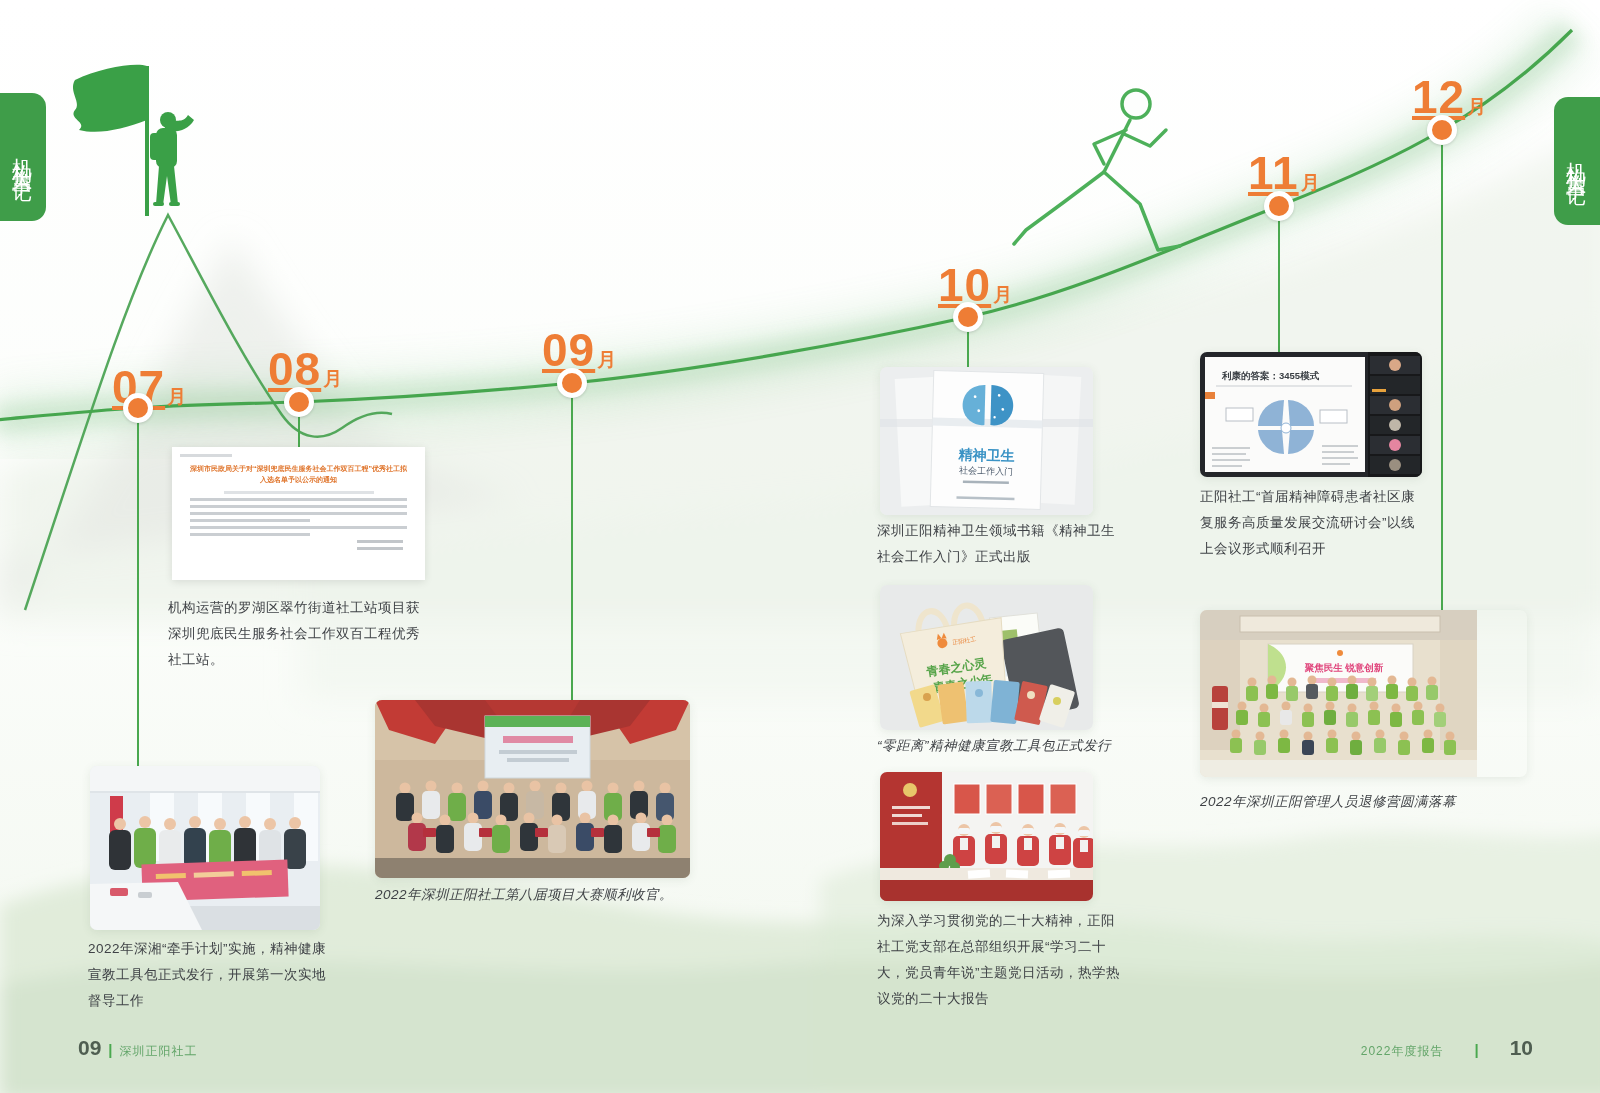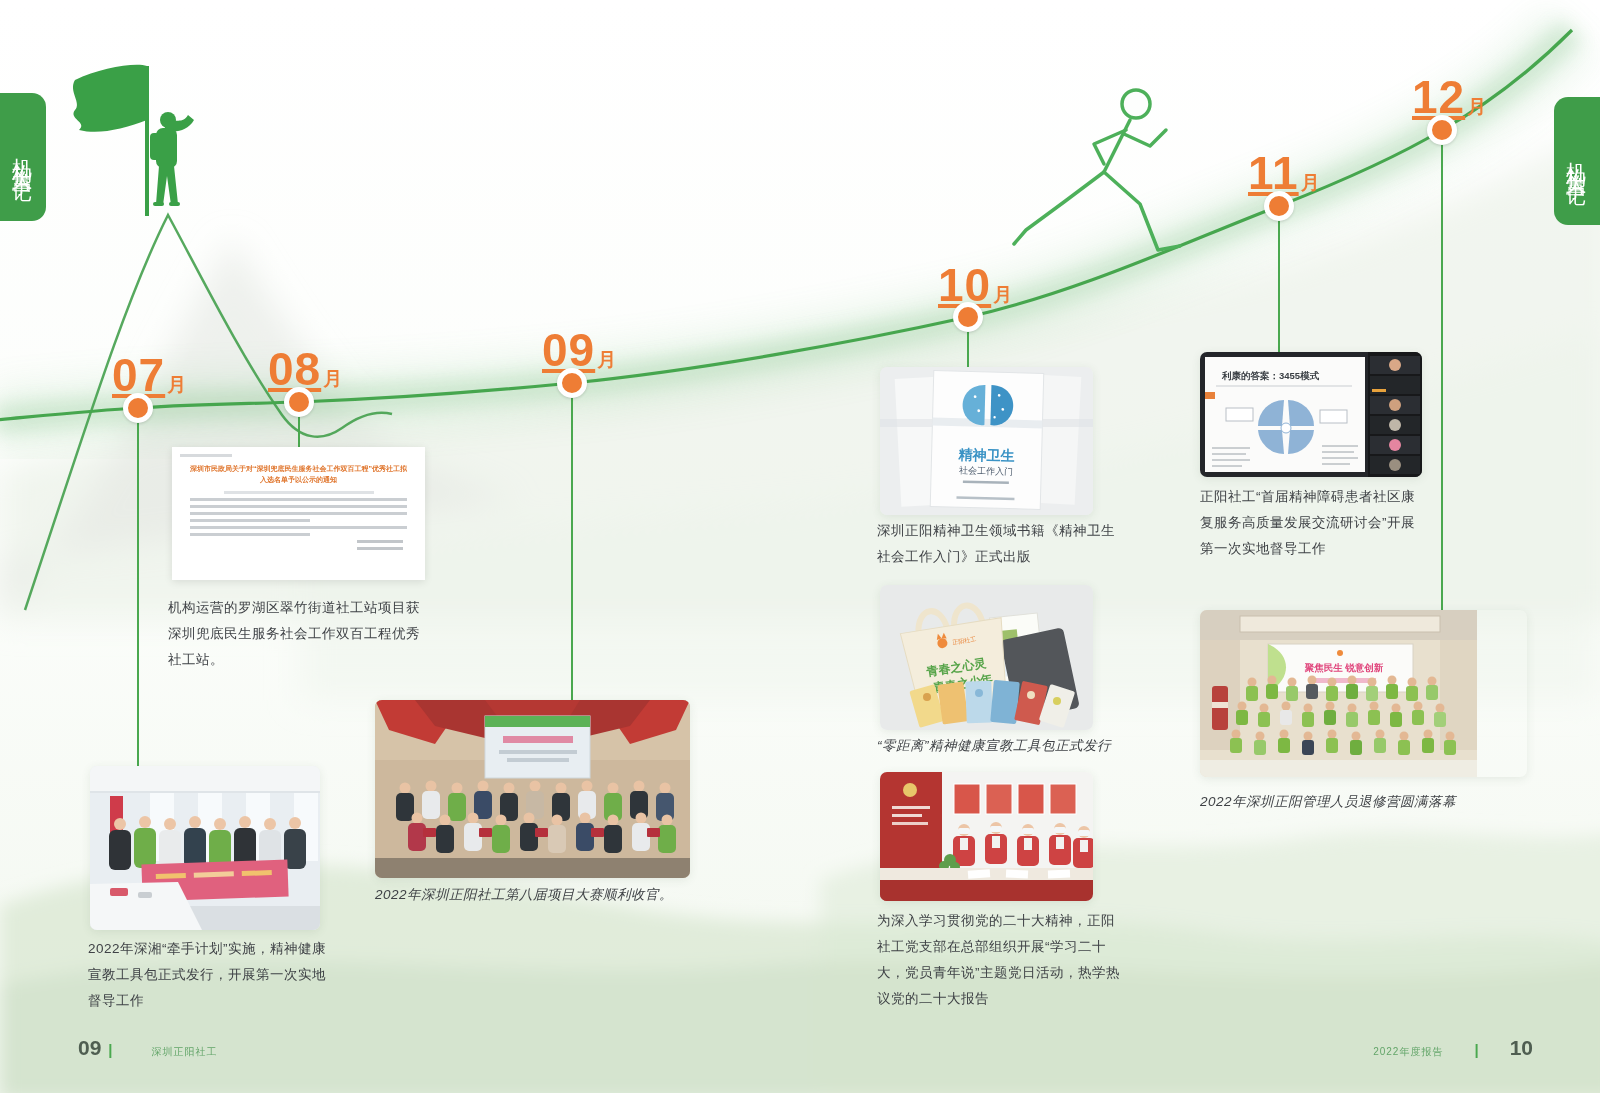--- a/index.html
+++ b/index.html
@@ -23,21 +23,21 @@
   .stem{position:absolute;width:2px;background:#4aa84f;transform:translateX(-50%);z-index:2;}
   .photo{position:absolute;z-index:2;overflow:hidden;border-radius:7px;
          box-shadow:0 2px 10px rgba(60,90,60,.10);}
   .photo svg{position:absolute;left:0;top:0;display:block;}
   .caption{position:absolute;z-index:2;font-size:13.5px;line-height:26px;color:#3f4246;
            letter-spacing:.5px;}
   .nowrap{white-space:nowrap;font-style:italic;}
   .footer{position:absolute;z-index:3;top:1036px;display:flex;align-items:baseline;}
   .footer .pageno{font-size:21px;font-weight:bold;color:#4f5e51;}
   .footer .sep{color:#4aa84f;font-size:15px;margin:0 7px;font-weight:bold;}
-  .footer .flabel{font-size:10px;color:#63a569;letter-spacing:1px;margin-left:32px;}
+  .footer .flabel{font-size:12px;color:#63a569;letter-spacing:1px;}
   .footer-left{left:78px;}
   .footer-right{right:67px;gap:24px;}
   
   .doc{position:absolute;left:172px;top:447px;width:253px;height:133px;z-index:2;
        background:#fff;box-shadow:0 2px 8px rgba(0,0,0,.10);}
   .doc-crumb{height:3px;background:#d7dadd;width:52px;margin:7px 0 0 8px;}
   .doc-title{font-size:7px;line-height:1.6;color:#e0762e;text-align:center;
              margin:6px 16px 0 16px;font-weight:bold;}
   .doc-meta{height:2.5px;background:#dfe2e5;width:150px;margin:6px auto 0 auto;}
   .doc-bar{height:2.5px;background:#caced2;margin:4.5px 18px 0 18px;}
@@ -103,21 +103,21 @@
       <path d="M138,50 L106,64 L116,84"></path>
       <path d="M136,54 L162,66 L178,50"></path>
       <path d="M116,92 L152,124 L170,170 L192,166"></path>
       <path d="M116,92 L76,122 L38,150 L26,164"></path>
     </g>
   </svg>
 
   <div class="side-tab tab-left">机构大事记</div>
   <div class="side-tab tab-right">机构大事记</div>
 
-  <div class="month" style="left:112px;top:348px">
+  <div class="month" style="left:112px;top:360px">
     <span class="num">07</span><span class="unit">月</span></div>
   <div class="month" style="left:268px;top:342px">
     <span class="num">08</span><span class="unit">月</span></div>
   <div class="month" style="left:542px;top:323px">
     <span class="num">09</span><span class="unit">月</span></div>
   <div class="month" style="left:938px;top:258px">
     <span class="num">10</span><span class="unit">月</span></div>
   <div class="month" style="left:1248px;top:146px">
     <span class="num">11</span><span class="unit">月</span></div>
   <div class="month" style="left:1412px;top:70px">
@@ -476,21 +476,21 @@
       <rect y="150" width="277" height="17" fill="#efede3"></rect>
     </svg>
   </div>
 
   <div class="caption" style="left:88px;top:936px;width:250px">2022年深湘“牵手计划”实施，精神健康宣教工具包正式发行，开展第一次实地督导工作</div>
   <div class="caption" style="left:168px;top:595px;width:256px">机构运营的罗湖区翠竹街道社工站项目获深圳兜底民生服务社会工作双百工程优秀社工站。</div>
   <div class="caption nowrap" style="left:375px;top:882px">2022年深圳正阳社工第八届项目大赛顺利收官。</div>
   <div class="caption" style="left:877px;top:518px;width:240px">深圳正阳精神卫生领域书籍《精神卫生社会工作入门》正式出版</div>
   <div class="caption nowrap" style="left:877px;top:733px">“零距离”精神健康宣教工具包正式发行</div>
   <div class="caption" style="left:877px;top:908px;width:244px">为深入学习贯彻党的二十大精神，正阳社工党支部在总部组织开展“学习二十大，党员青年说”主题党日活动，热学热议党的二十大报告</div>
-  <div class="caption" style="left:1200px;top:484px;width:220px">正阳社工“首届精神障碍患者社区康复服务高质量发展交流研讨会”开展第一次实地督导工作</div>
+  <div class="caption" style="left:1200px;top:484px;width:220px">正阳社工“首届精神障碍患者社区康复服务高质量发展交流研讨会”以线上会议形式顺利召开</div>
   <div class="caption nowrap" style="left:1200px;top:789px">2022年深圳正阳管理人员退修营圆满落幕</div>
 
   <div class="footer footer-left">
     <span class="pageno">09</span>
     <span class="sep">|</span>
     <span class="flabel">深圳正阳社工</span>
   </div>
   <div class="footer footer-right">
     <span class="flabel">2022年度报告</span>
     <span class="sep">|</span>

